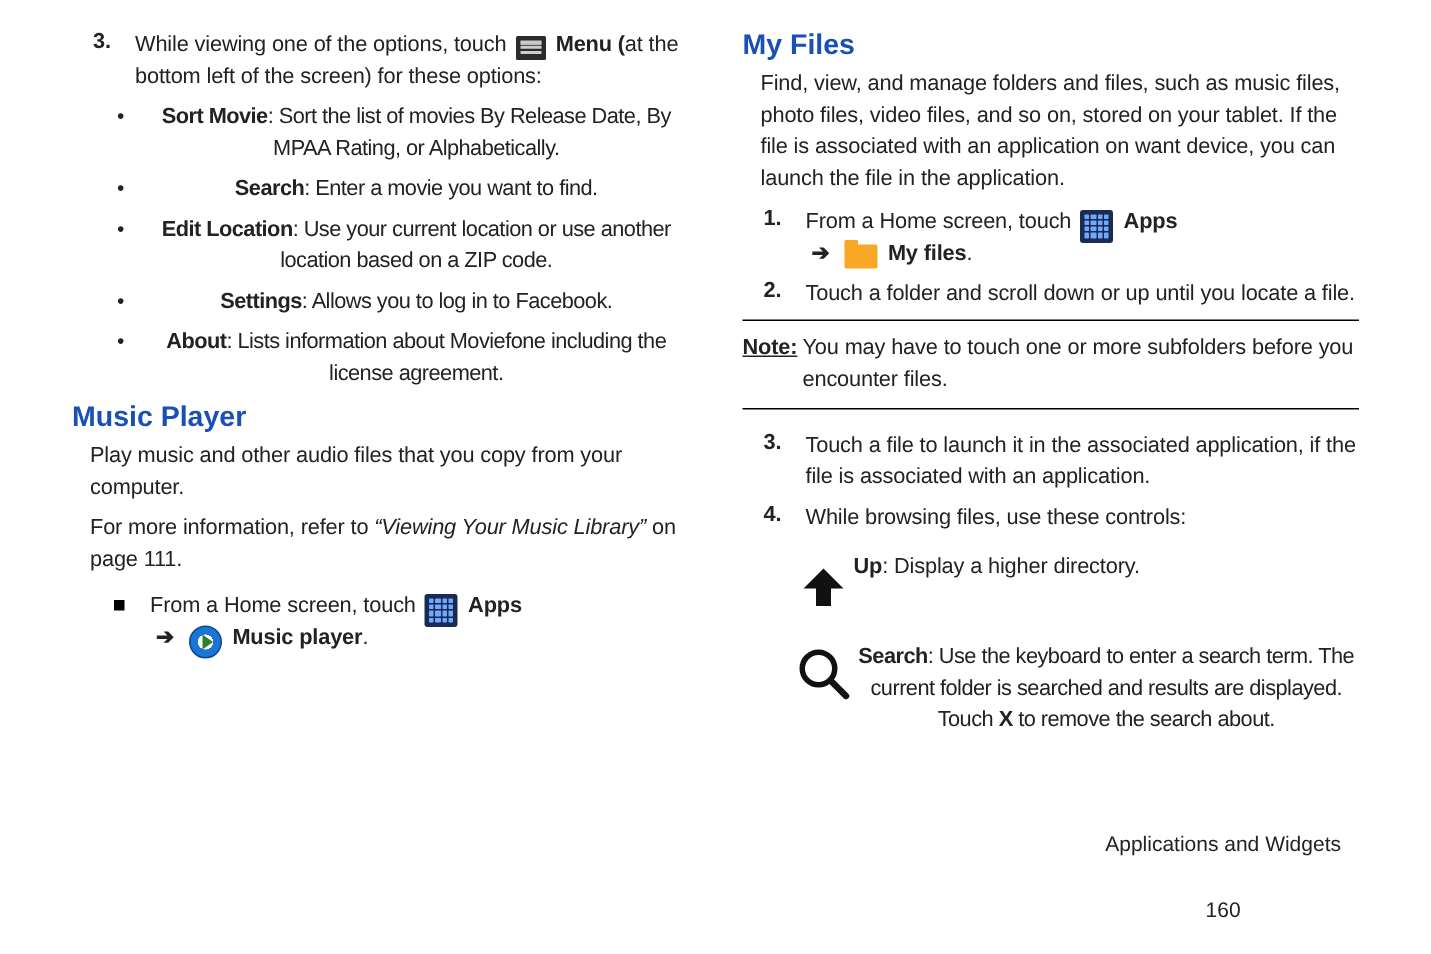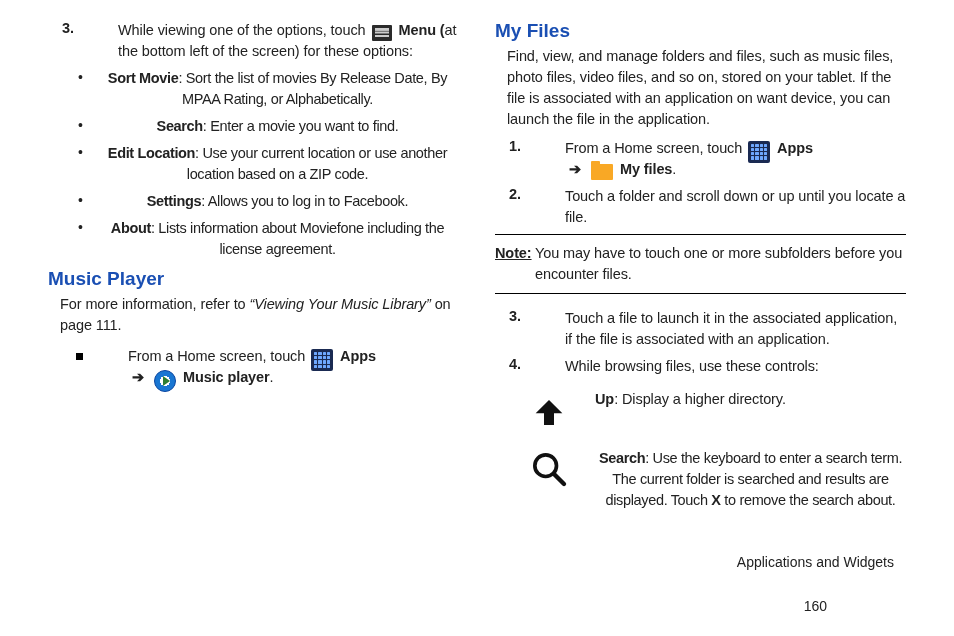--- a/index.html
+++ b/index.html
@@ -33,21 +33,21 @@
     display: flex;
     margin-left: 14px;
     margin-bottom: 6px;
   }
   .step-num {
     width: 28px;
     flex-shrink: 0;
     font-weight: bold;
     font-size: 14.5px;
   }
-  .step-body { flex: 1; margin-left: 28px; }
+  .step-body { flex: 1; }
   .bullet-row {
     display: flex;
     margin-left: 30px;
     margin-bottom: 6px;
   }
   .bullet-mark {
     width: 18px;
     flex-shrink: 0;
     font-size: 14px;
     line-height: 1.4;
@@ -58,21 +58,21 @@
   .bullet-body { flex: 1; }
   .indent-body { margin-left: 12px; }
   .note-block {
     border-top: 1px solid #000;
     border-bottom: 1px solid #000;
     padding: 8px 0;
     margin: 6px 0 14px 0;
   }
   .note-flex { display:flex; }
   .note-lab { font-weight:bold; width:40px; flex-shrink:0;text-decoration:underline; }
-  .ctrl-row { display:flex; margin-left:34px; margin-bottom:14px;gap:26px; }
+  .ctrl-row { display:flex; margin-left:34px; margin-bottom:14px; }
   .ctrl-icon { width:40px; flex-shrink:0; padding-top:1px; }
   .ctrl-text { flex:1; }
   b { font-weight: bold; }
   i { font-style: italic; }
   .footer {
     position: absolute;
     bottom: 22px;
     right: 60px;
     font-size: 14px;
     display:flex;
@@ -159,20 +159,21 @@
       </div>
     </div>
     <div class="bullet-row">
       <div class="bullet-mark">•</div>
       <div class="bullet-body para condensed">
         <b>About</b><span>: Lists information about Moviefone including the license agreement.</span>
       </div>
     </div>
 
     <div class="section-head">Music Player</div>
+    <div class="para indent-body" style="margin-bottom:6px;">Play music and other audio files that you copy from your computer.</div>
     <div class="para indent-body" style="margin-bottom:10px;">
       <span>For more information, refer to </span><i>“Viewing Your Music Library”</i><span> on page 111.</span>
     </div>
 
     <div class="step" style="margin-left:28px;">
       <div style="width:24px; flex-shrink:0;"><span class="sq-bullet"></span></div>
       <div class="step-body para">
         <span>From a Home screen, touch </span>
         <span class="ico ico-apps"><span class="apps-grid">
               <span></span>

